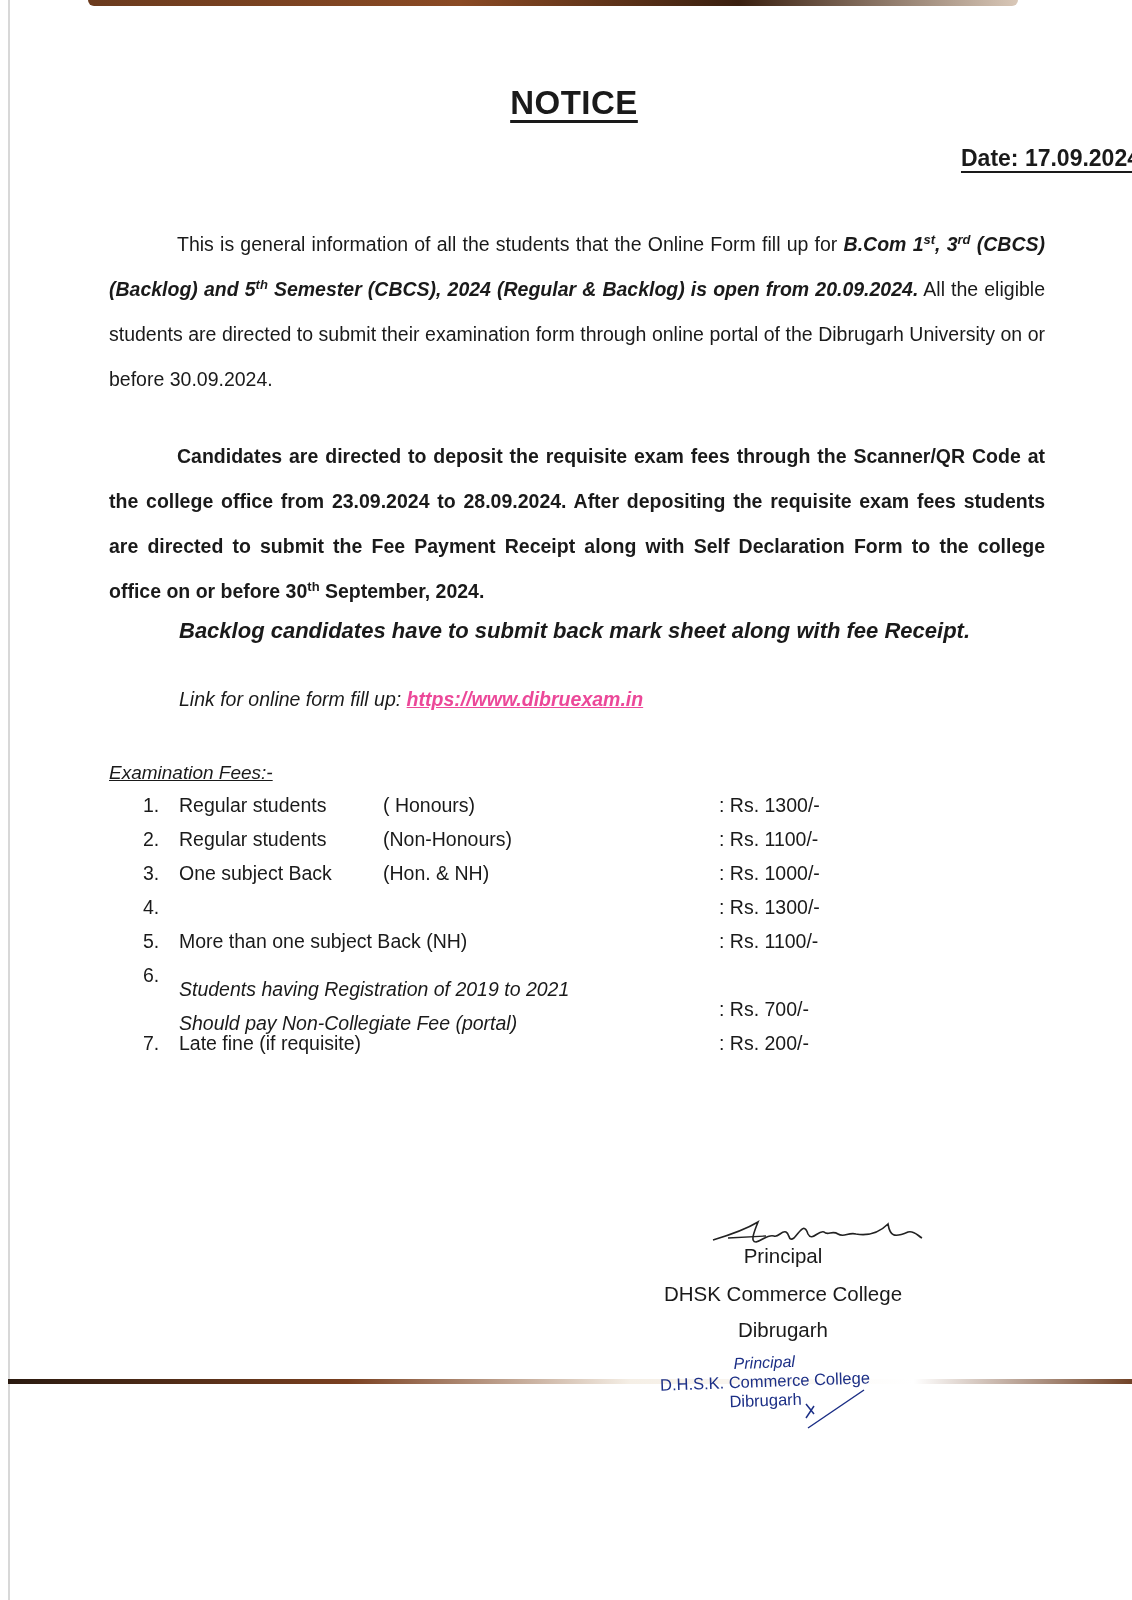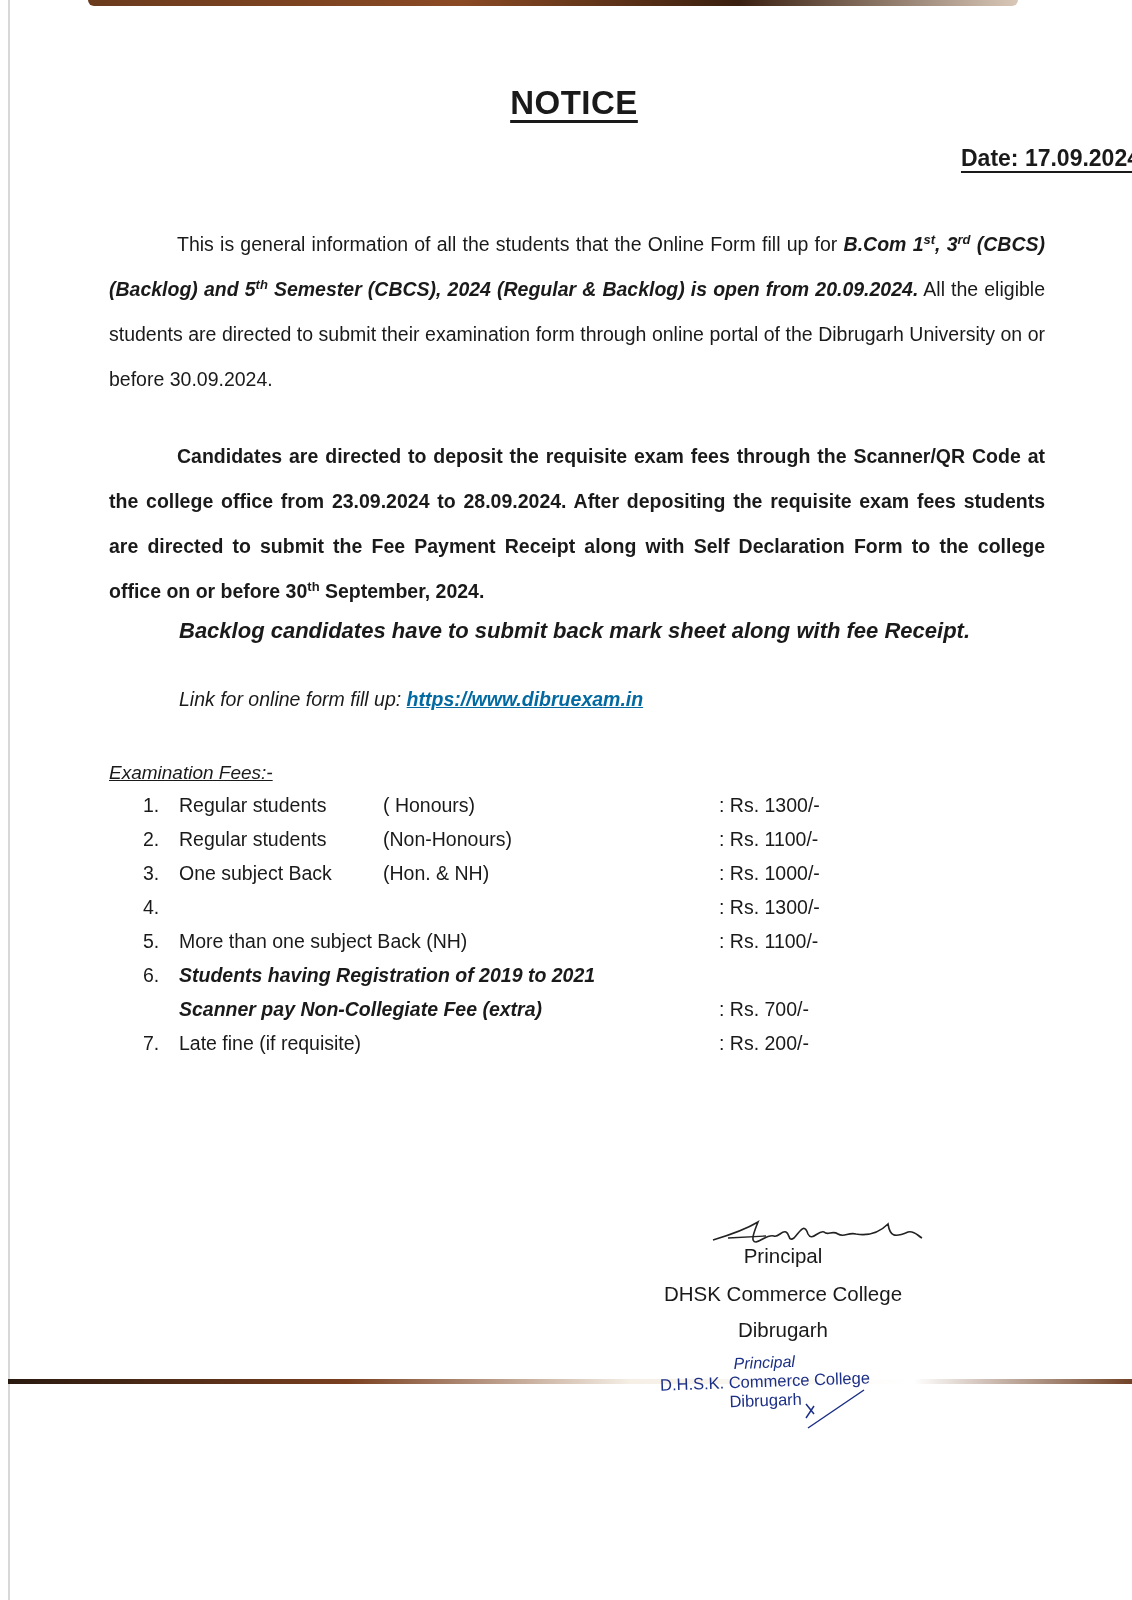--- a/index.html
+++ b/index.html
@@ -34,29 +34,29 @@
 
   .para { position: absolute; left: 101px; width: 936px; font-size: 19.5px; line-height: 45px; text-align: justify; }
   .para1 { top: 222px; }
   .para2 { top: 434px; font-weight: bold; }
   .indent { display: inline-block; width: 68px; }
   .bi { font-weight: bold; font-style: italic; }
   sup { font-size: 13px; line-height: 0; }
 
   .backlog { position: absolute; left: 171px; top: 618px; font-size: 22px; font-weight: bold; font-style: italic; }
   .link-line { position: absolute; left: 171px; top: 688px; font-size: 19.5px; font-style: italic; }
-  .link-line a { color: #0369a1; font-weight: bold; text-decoration: underline; }
+  .link-line a { color: #ec4899; font-weight: bold; text-decoration: underline; }
 
   .fees-head { position: absolute; left: 101px; top: 762px; font-size: 19px; font-style: italic; text-decoration: underline; }
   .fee-row { position: absolute; left: 135px; font-size: 19.5px; height: 30px; width: 720px; }
   .fee-row .num { position: absolute; left: 0; width: 30px; }
   .fee-row .lbl { position: absolute; left: 36px; white-space: nowrap; }
   .fee-row .sub { position: absolute; left: 240px; white-space: nowrap; }
   .fee-row .amt { position: absolute; left: 576px; white-space: nowrap; }
-  .fee-row.bold-it .lbl { font-weight: bold; font-style: italic; }
+  .fee-row.bold-it .lbl { font-weight: normal; font-style: italic; margin-top: 14px; }
 
   .sign-block { position: absolute; left: 630px; width: 290px; text-align: center; font-size: 20.5px; }
   .signature { position: absolute; left: 700px; top: 1212px; width: 220px; height: 40px; }
   .principal { top: 1244px; }
   .college { top: 1282px; }
   .city { top: 1318px; }
 
   .stamp { position: absolute; left: 652px; top: 1354px; width: 210px; color: #1c2f86; font-size: 16px; text-align: center; transform: rotate(-2deg); }
   .stamp .s-title { font-style: italic; }
   .stamp .s-line { font-size: 16.5px; }
@@ -115,21 +115,21 @@
   <div class="fee-row" style="top:930px">
     <span class="num">5.</span>
       <span class="lbl">More than one subject Back (NH)</span>
       <span class="amt">: Rs. 1100/-</span>
   </div>
   <div class="fee-row bold-it" style="top:964px">
     <span class="num">6.</span>
       <span class="lbl">Students having Registration of 2019 to 2021</span>
   </div>
   <div class="fee-row bold-it" style="top:998px">
-    <span class="lbl">Scanner pay Non-Collegiate Fee (extra)</span>
+    <span class="lbl">Should pay Non-Collegiate Fee (portal)</span>
       <span class="amt">: Rs. 700/-</span>
   </div>
   <div class="fee-row" style="top:1032px">
     <span class="num">7.</span>
       <span class="lbl">Late fine (if requisite)</span>
       <span class="amt">: Rs. 200/-</span>
   </div>
 
   <svg class="signature" viewBox="0 0 220 40">
     <path d="M5 28 C25 22, 40 16, 50 10 C46 20, 42 30, 48 30 C55 28, 60 22, 66 24 C70 26, 74 18, 78 20 C82 22, 80 30, 86 26 C92 20, 96 10, 100 22 C104 30, 110 18, 116 20 C120 24, 124 18, 130 22 C136 26, 140 20, 148 22 C160 24, 170 22, 180 12 C182 24, 186 26, 200 20 C206 18, 210 24, 214 26" fill="none" stroke="#222" stroke-width="1.6"></path>

